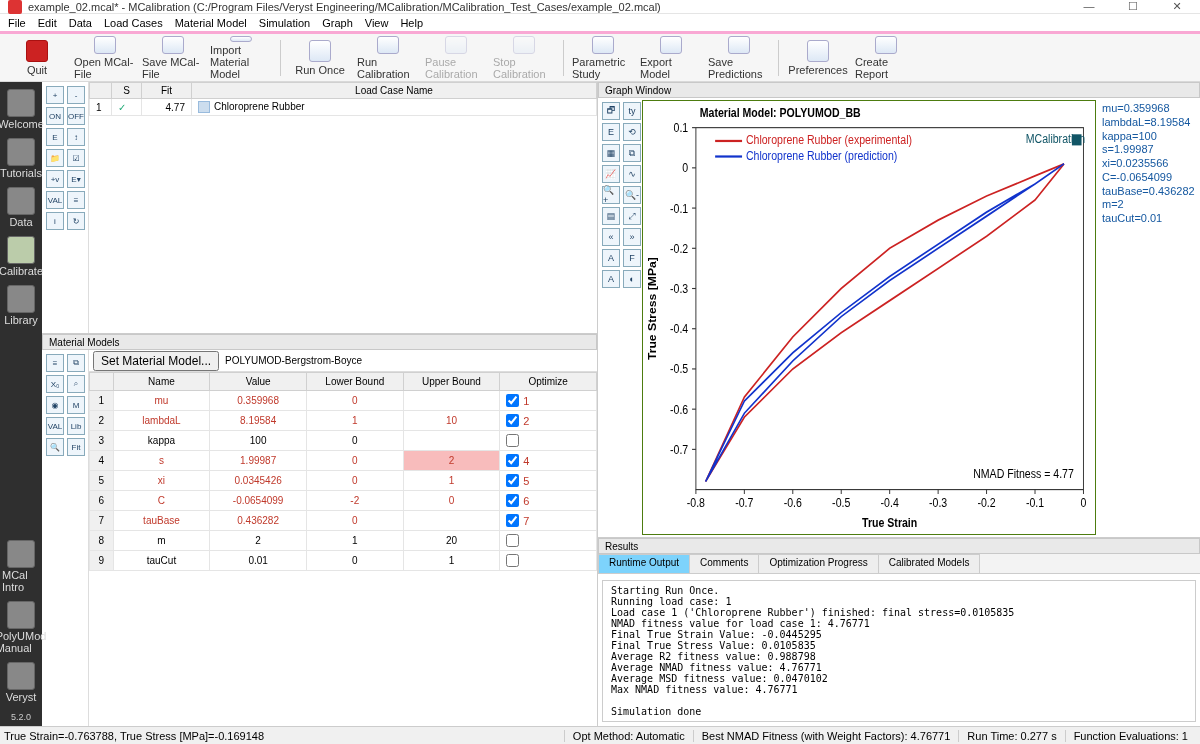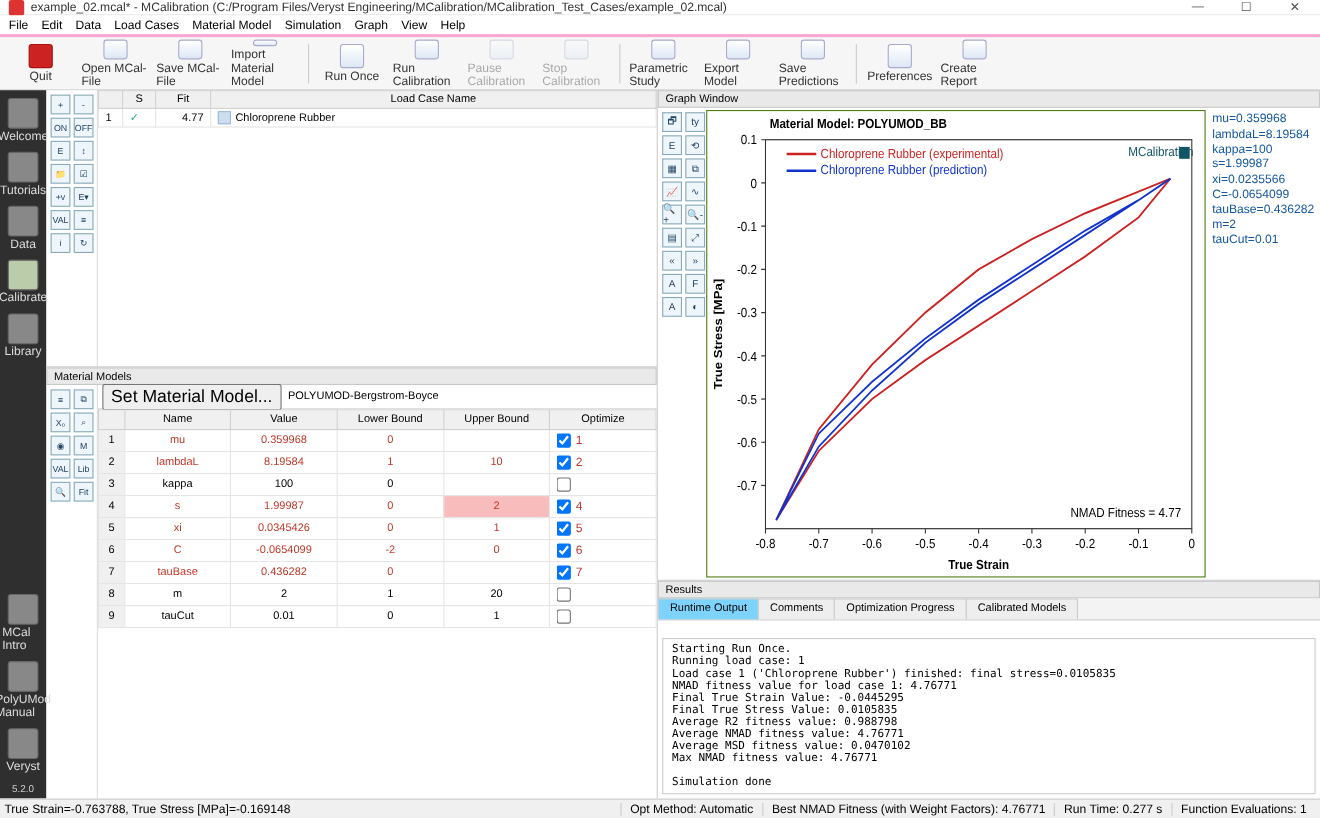--- a/index.html
+++ b/index.html
@@ -38,21 +38,21 @@
 .lctable th { background: #f0f0f0; border: 1px solid #d0d0d0; font-weight: normal; font-size: 10px; padding: 2px 6px; }
 .lctable td { border: 1px solid #e5e5e5; padding: 2px 6px; font-size: 10px; }
 .lctable .lcname-col { text-align: center; }
 
 .mmpanel { flex: 1; display: flex; flex-direction: column; min-height: 0; }
 .mmbody { flex: 1; display: flex; min-height: 0; }
 .mmicons { width: 46px; padding: 4px; display: grid; grid-template-columns: 18px 18px; grid-auto-rows: 18px; gap: 3px; align-content: start; }
 .mmicons .ic { width: 18px; height: 18px; border: 1px solid #8ab; background: #eef5fb; font-size: 8px; display: flex; align-items: center; justify-content: center; cursor: pointer; color: #246; }
 .mmright { flex: 1; display: flex; flex-direction: column; border-left: 1px solid #ddd; min-height: 0; }
 .mmhdr { height: 22px; display: flex; align-items: center; gap: 6px; padding: 0 4px; border-bottom: 1px solid #ddd; }
-.mmhdr button { font-size: 16px; padding: 1px 6px; cursor: pointer; }
+.mmhdr button { font-size: 12px; padding: 1px 6px; cursor: pointer; }
 .mmhdr .mname { font-size: 10px; }
 .mmtable { flex: 1; overflow: auto; }
 .mmtable table { width: 100%; border-collapse: collapse; }
 .mmtable th { background: #f0f0f0; border: 1px solid #d0d0d0; font-weight: normal; font-size: 10px; padding: 3px 6px; text-align: center; }
 .mmtable td { border: 1px solid #e5e5e5; padding: 3px 6px; font-size: 10px; text-align: center; }
 .mmtable td.rownum { background: #f0f0f0; width: 20px; }
 .mmtable .opt-cell { display:flex; align-items:center; justify-content:flex-start; gap:4px; }
 .red { color: #c0392b; }
 .pinkcell { background: #f8bcbc; }
 
@@ -61,21 +61,21 @@
 .gicons { width: 44px; padding: 4px; display: grid; grid-template-columns: 18px 18px; grid-auto-rows: 18px; gap: 3px; align-content: start; }
 .gicons .ic { width: 18px; height: 18px; border: 1px solid #8ab; background: #eef5fb; font-size: 9px; display: flex; align-items: center; justify-content: center; cursor: pointer; color: #246; }
 .chartbox { flex: 1; background: #fff; border: 1px solid #4d7c0f; margin: 2px 4px 2px 0; position: relative; min-width: 0; }
 .paramlist { width: 100px; padding: 4px 2px; font-size: 10px; color: #145; line-height: 1.25; }
 .paramlist div { color: #1558a0; }
 
 .rpanel { flex: 0 0 176px; display: flex; flex-direction: column; }
 .tabs { height: 20px; display: flex; border-bottom: 1px solid #ccc; background: #f3f3f3; }
 .tabs .tab { padding: 2px 10px; border: 1px solid #ccc; border-bottom: none; margin-right: -1px; background: #eee; font-size: 10px; cursor: pointer; }
 .tabs .tab.active { background: #7dd3fc; }
-.rout { flex: 1; background: #fff; padding: 4px 8px; font-family: Consolas, monospace; font-size: 10px; white-space: pre; overflow: auto; border: 1px solid #ccc; margin: 16px 4px 4px; }
+.rout { flex: 1; background: #fff; padding: 4px 8px; font-family: Consolas, monospace; font-size: 10px; white-space: pre; overflow: auto; border: 1px solid #ccc; margin: 6px 4px 4px; }
 
 .status { height: 18px; background: #f0f0f0; border-top: 1px solid #ccc; display: flex; align-items: center; font-size: 10px; padding: 0 4px; }
 .status .left { flex: 1; }
 .status .cell { border-left: 1px solid #ccc; padding: 0 8px; }
 svg text { font-size: 11px; }
 </style>
 </head>
 <body>
 
 <div class="window">

